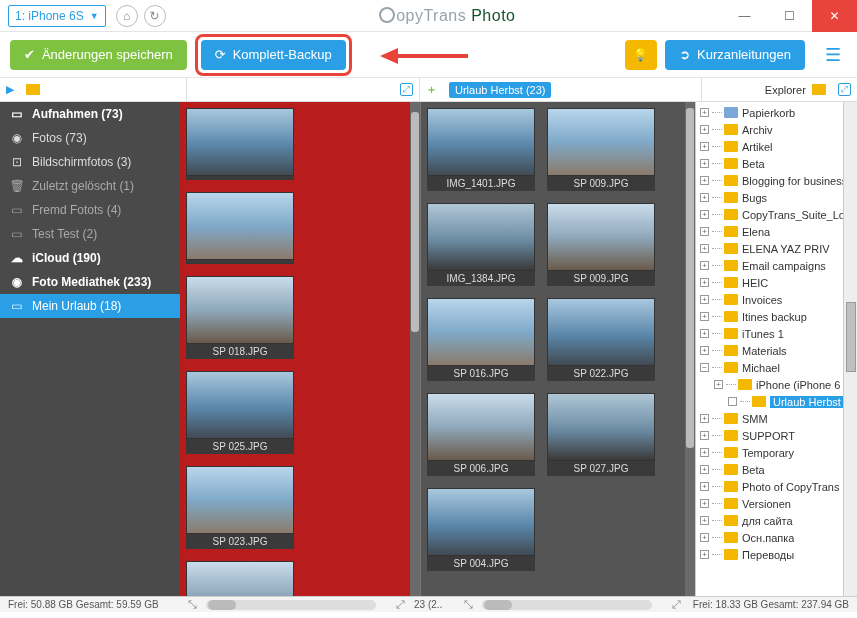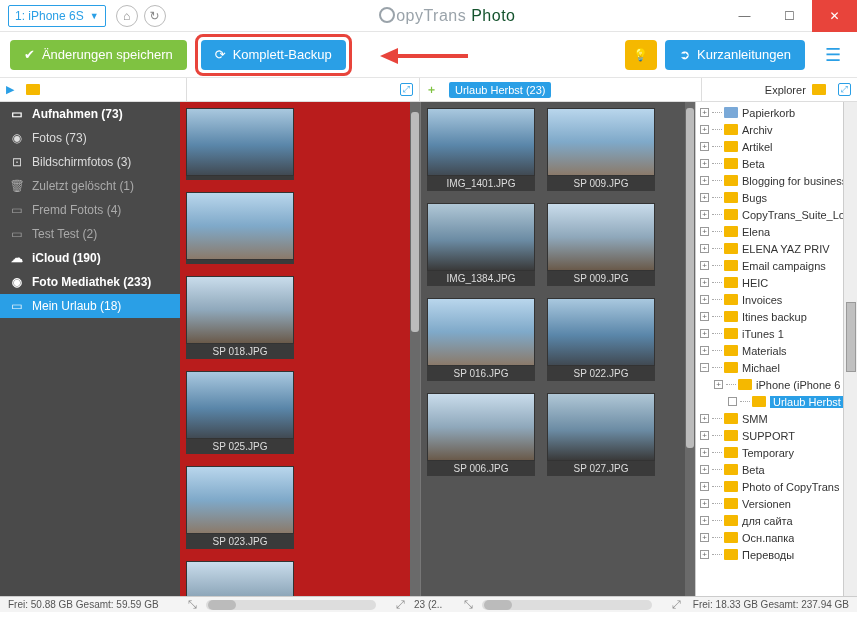--- a/index.html
+++ b/index.html
@@ -263,20 +263,24 @@
             <div class="cap">SP 022.JPG</div>
           </div>
           <div class="thumb">
             <div class="img alt2"></div>
             <div class="cap">SP 006.JPG</div>
           </div>
           <div class="thumb">
             <div class="img alt3"></div>
             <div class="cap">SP 027.JPG</div>
           </div>
+          <div class="thumb">
+            <div class="img alt1"></div>
+            <div class="cap">SP 004.JPG</div>
+          </div>
         </div>
       </div>
     <div class="vscroll">
         <div class="th" style="top:6px;height:340px"></div>
       </div>
   </div>
 
   <div class="col col-tree">
     <div class="tree" id="tree" style="position:absolute;top:0;left:0;right:14px;bottom:0">
         <div class="tree-row" style="padding-left: 4px;">

